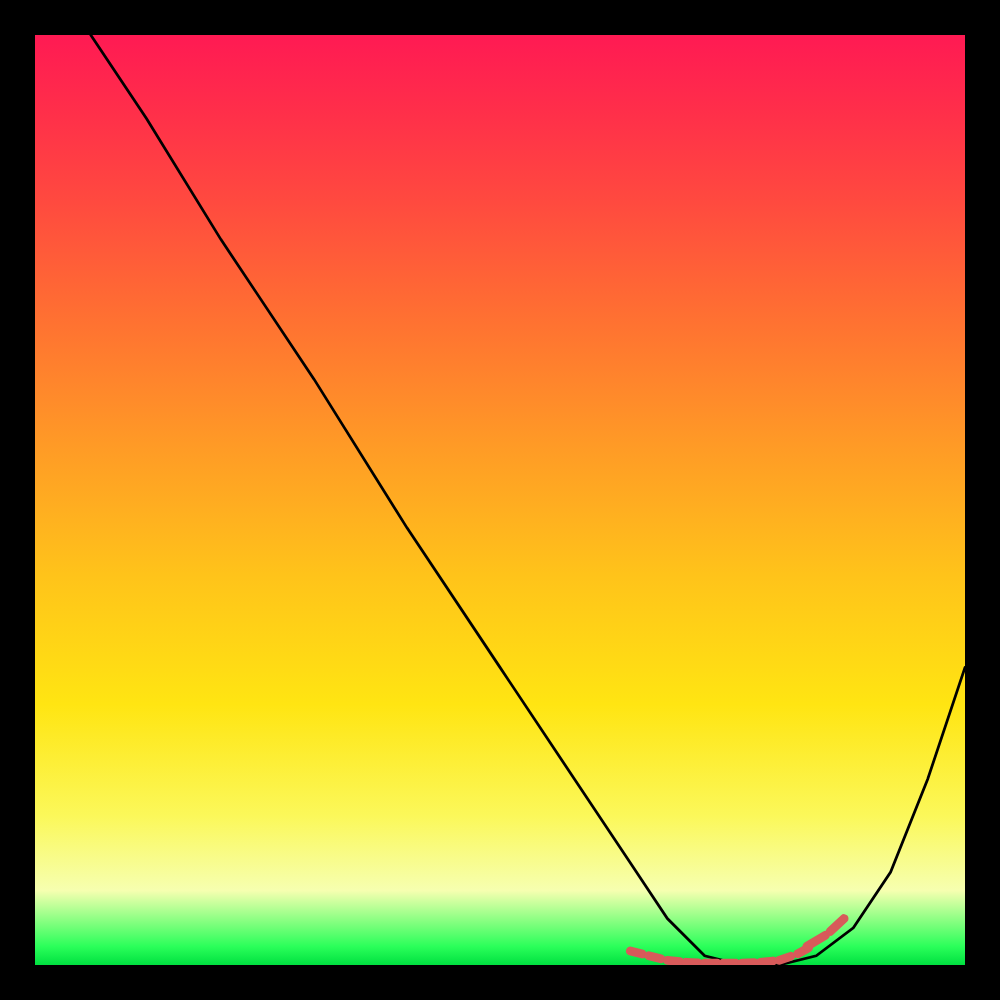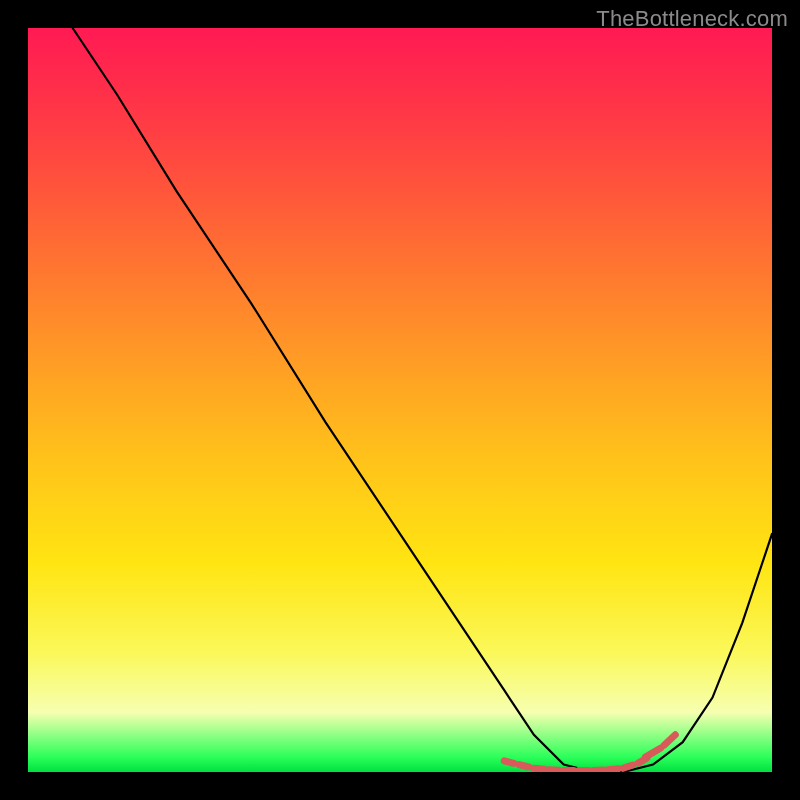--- a/index.html
+++ b/index.html
@@ -57,21 +57,20 @@
     width: 744px;
     height: 744px;
     z-index: 3;
   }
 </style>
 </head>
 <body>
 
 <div class="frame">
 
-  <div class="watermark">TheBottleneck.com</div>
 
   <div class="plot">
     <div class="gradient"></div>
 
     <svg class="curve" viewBox="0 0 744 744" preserveAspectRatio="none">
       <path d="M44.6 0.0 L89.3 67.0 L148.8 163.7 L223.2 275.3 L297.6 394.3 L372.0 505.9 L431.5 595.2 L476.2 662.2 L505.9 706.8 L535.7 736.6 L565.4 744.0 L595.2 744.0 L625.0 736.6 L654.7 714.2 L684.5 669.6 L714.2 595.2 L744.0 505.9" fill="none" stroke="#000" stroke-width="2.2" stroke-linecap="round"></path>
       <g>
           <line x1="476.2" y1="732.8" x2="491.0" y2="736.6" stroke="#d85a5a" stroke-width="7" stroke-linecap="round" stroke-dasharray="10 9"></line>
           <line x1="491.0" y1="736.6" x2="505.9" y2="740.3" stroke="#d85a5a" stroke-width="7" stroke-linecap="round" stroke-dasharray="10 9"></line>
           <line x1="505.9" y1="740.3" x2="520.8" y2="741.8" stroke="#d85a5a" stroke-width="7" stroke-linecap="round" stroke-dasharray="10 9"></line>

